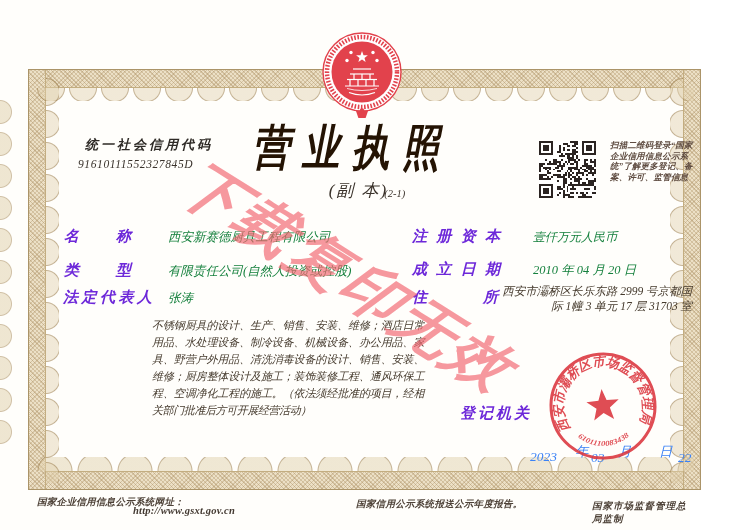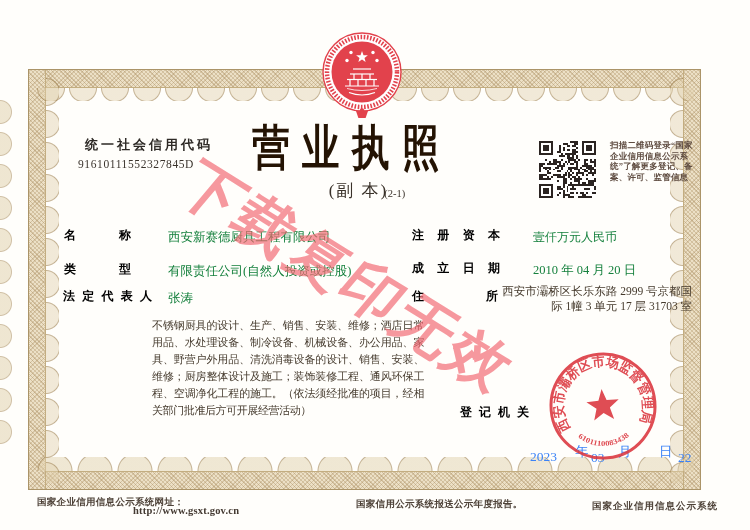--- a/index.html
+++ b/index.html
@@ -1,18 +1,18 @@
 <!DOCTYPE html>
 <html><head>
 <meta charset="utf-8">
 <style>
   html,body{margin:0;padding:0;}
   body{width:750px;height:530px;background:#ffffff;overflow:hidden;
        font-family:"Liberation Serif","DejaVu Serif",serif;}
-  .page{position:relative;width:750px;height:530px;background:#fffefb;}
+  .page{position:relative;width:690px;height:530px;background:#fffefb;font-style:italic;}
   .abs{position:absolute;}
 
   
   .frame{position:absolute;left:28px;top:69px;width:671px;height:419px;
          border:1px solid #ab9468;}
   .band{position:absolute;background:
       repeating-linear-gradient(45deg, rgba(165,135,88,.38) 0 1px, rgba(0,0,0,0) 1px 3px),
       repeating-linear-gradient(-45deg, rgba(165,135,88,.30) 0 1px, rgba(0,0,0,0) 1px 3px),
       #ece0c6;}
   .band-top{left:0;top:0;right:0;height:17px;border-bottom:1px solid #c3ad80;}
@@ -41,21 +41,21 @@
   .title{left:166px;top:116px;width:372px;text-align:center;font-size:48px;font-weight:bold;
          letter-spacing:16px;color:#241303;transform:scaleX(.78);transform-origin:center;white-space:nowrap;}
   .subtitle{left:261px;top:179px;width:212px;text-align:center;font-size:17px;color:#3a322a;letter-spacing:2px;white-space:nowrap;}
   .copy-index{font-size:10.5px;letter-spacing:0;position:relative;top:1px;margin-left:-4px;}
 
   .qr-box{left:539px;top:141px;width:57px;height:57px;}
   .qr-caption{left:610px;top:140px;width:86px;font-size:8.5px;line-height:10.5px;
               color:#5f4c41;font-weight:bold;letter-spacing:.2px;}
 
   
-  .f-label{position:absolute;font-size:12px;font-weight:bold;color:#000000;
+  .f-label{position:absolute;font-size:15px;font-weight:bold;color:#6d28d9;
            text-align:justify;text-align-last:justify;text-justify:inter-character;}
   .w2{width:67px;}  .w4{width:88px;}  .w5{width:89px;}  .wz{width:86px;}  .wr{width:69px;}
   .f-value{position:absolute;font-size:12.5px;color:#15803d;margin-left:24px;}
   .scope-value{left:152px;top:317px;width:272px;font-size:11px;line-height:17px;
                letter-spacing:-.4px;color:#453a2d;text-align:justify;}
   .addr-value{left:492px;top:284px;width:200px;font-size:11.5px;line-height:15px;color:#453a2d;text-align:right;}
 
   
   .registry{left:460px;top:404px;}
   .date-line{left:522px;top:442px;width:170px;height:24px;font-size:13.5px;color:#3b82f6;}
@@ -200,15 +200,15 @@
         <textPath href="#seal-num-path" startOffset="4" textLength="56" lengthAdjust="spacingAndGlyphs">6101110083438</textPath>
       </text>
     </svg>
   </div>
 
   <div class="abs footer site-label">国家企业信用信息公示系统网址：</div>
   <div class="abs site-url" style="color:#433931">http://www.gsxt.gov.cn</div>
   <div class="abs footer notice">
     <div>国家信用公示系统报送公示年度报告。</div>
   </div>
-  <div class="abs footer producer">国家企业信用信息公示系统</div>
+  <div class="abs footer producer">国家市场监督管理总局监制</div>
 
 </div>
 
 </body></html>

